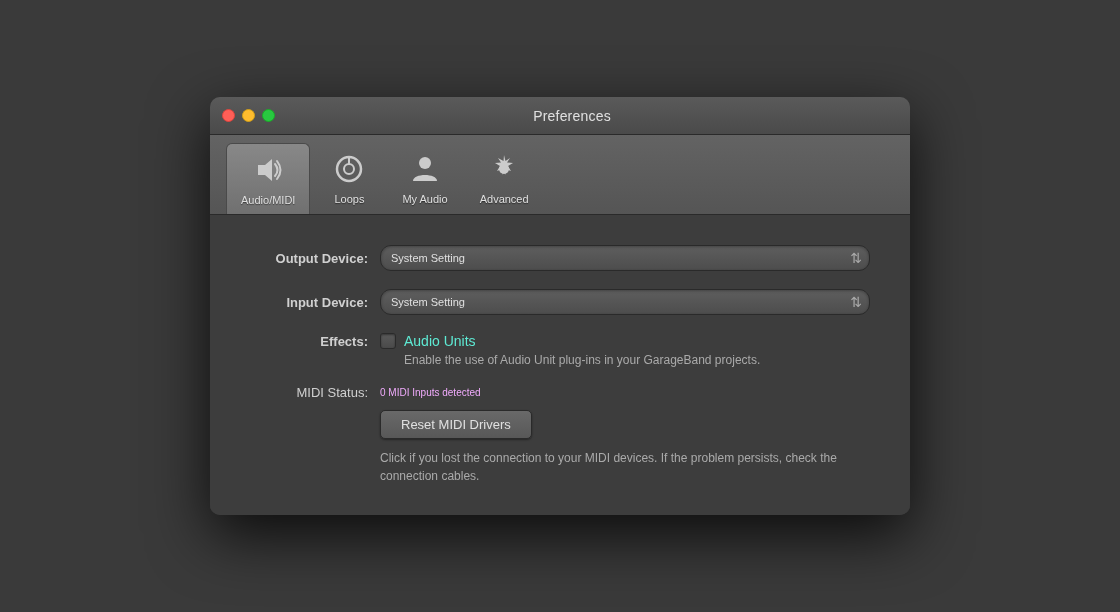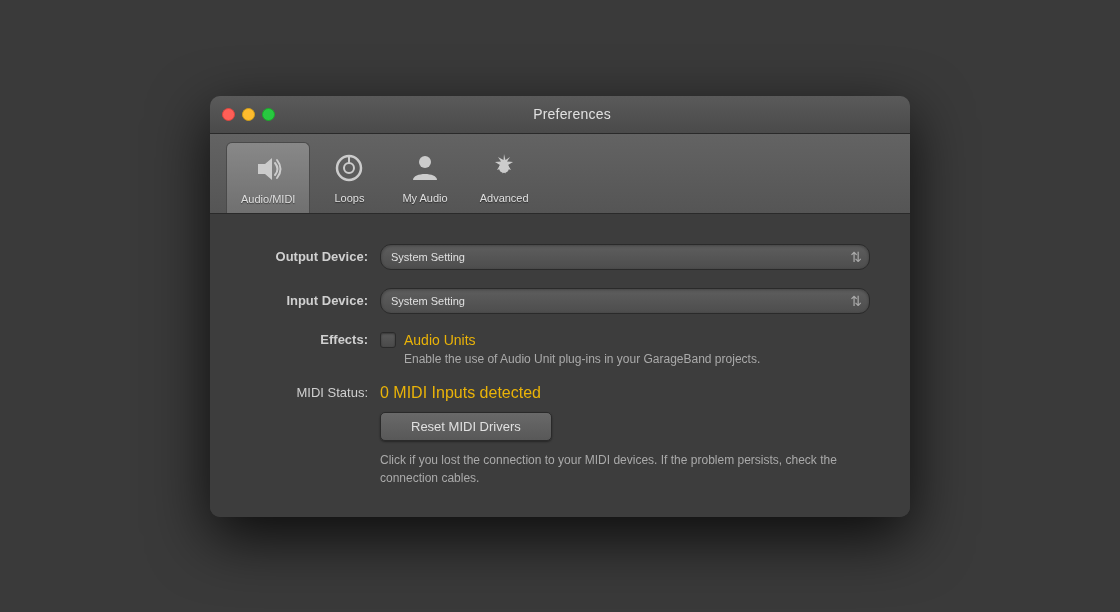--- a/index.html
+++ b/index.html
@@ -189,21 +189,21 @@
       border-radius: 3px;
       display: flex;
       align-items: center;
       justify-content: center;
       cursor: pointer;
       box-shadow: inset 0 1px 2px rgba(0,0,0,0.4);
       flex-shrink: 0;
     }
 
     .checkbox-label {
-      color: #eab308;
+      color: #5eead4;
       font-size: 14px;
       font-weight: 500;
     }
 
     .effects-desc {
       margin-left: 130px;
       padding-left: 24px;
       color: #aaaaaa;
       font-size: 12px;
       margin-top: 2px;
@@ -223,36 +223,36 @@
     .midi-label {
       color: #d0d0d0;
       font-size: 13px;
       text-align: right;
       min-width: 130px;
       padding-right: 12px;
       font-weight: 400;
     }
 
     .midi-status {
-      color: #eab308;
-      font-size: 16px;
+      color: #f0abfc;
+      font-size: 10px;
     }
 
     .reset-btn-wrapper {
       margin-left: 130px;
       margin-bottom: 10px;
     }
 
     .reset-btn-wrapper button {
       background: linear-gradient(to bottom, #696969, #585858);
       border: 1px solid #2a2a2a;
       border-radius: 5px;
       color: #e0e0e0;
       font-size: 13px;
-      padding: 6px 30px;
+      padding: 6px 20px;
       cursor: pointer;
       box-shadow: 0 1px 2px rgba(0,0,0,0.4);
     }
 
     .midi-hint {
       margin-left: 130px;
       color: #aaaaaa;
       font-size: 12px;
       line-height: 1.5;
       max-width: 480px;

